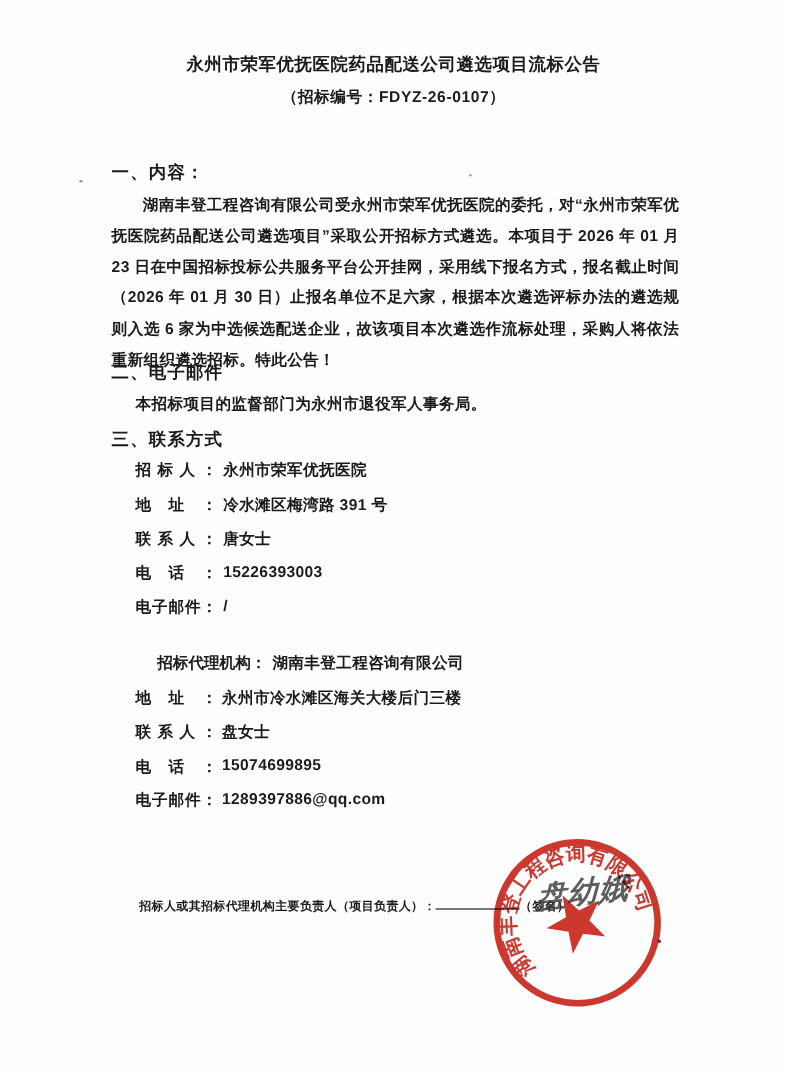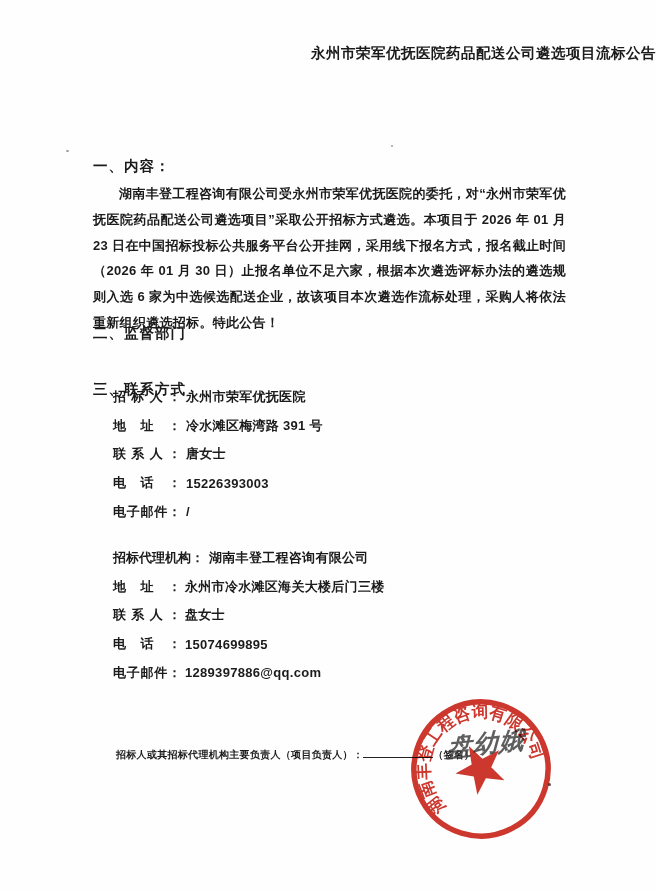--- a/index.html
+++ b/index.html
@@ -4,35 +4,35 @@
 <style>
   * { margin:0; padding:0; box-sizing:border-box; }
   html,body { background:#ffffff; }
   .page {
     position:relative; width:656px; height:891px; margin:0 auto;
     background:#fffefe; overflow:hidden;
     font-family:"Liberation Sans", sans-serif;
     color:#1b1b1b;
   }
   .centered { position:absolute; left:0; width:100%; text-align:center; }
-  .doc-title   { top:44px; font-size:14.5px; font-weight:700; letter-spacing:.5px;text-align:right; }
+  .doc-title   { top:44px; font-size:14.5px; font-weight:700; letter-spacing:.5px; }
   .doc-subtitle{ top:72px; font-size:13px;  font-weight:700; letter-spacing:.5px; }
 
   .sec { position:absolute; left:93px; width:473px; }
-  .sec-h { font-size:14.5px; font-weight:700; letter-spacing:1px;margin-top:23px; }
+  .sec-h { font-size:14.5px; font-weight:700; letter-spacing:1px; }
   .para {
     margin-top:5px; font-size:13px; font-weight:600; line-height:25.8px;
     text-align:justify; text-indent:2em; letter-spacing:.3px;
   }
   .body-line { margin-top:8px; padding-left:20px; font-size:13px; font-weight:600; letter-spacing:.3px; }
 
   .rows { position:absolute; left:113px; width:453px; }
-  .row  { height:28.6px; display:flex; align-items:center; font-size:13px; font-weight:600; }
+  .row  { height:28.6px; display:flex; font-size:13px; font-weight:600; }
   .lbl  { display:inline-block; width:68px; text-align:justify; text-align-last:justify; }
-  .lbl.wide { width:auto; text-align-last:auto; }
+  .lbl.wide { width:auto; text-align-last:auto;margin-left:18px; }
   .val  { margin-left:5px; letter-spacing:.3px; }
   .rows2 .val { margin-left:4px; }
   .rows2 .row-agency .val { margin-left:5px; }
 
   .sig { position:absolute; font-size:10px; font-weight:700; letter-spacing:.3px; white-space:nowrap; }
   .sig1 { left:116px; top:746px; }
   .sig2 { left:247px; top:800px; }
   .u-line { display:inline-block; border-bottom:1.6px solid #222; height:12px; vertical-align:baseline; }
   .u1 { width:70px; }
   .u2 { width:112px; }
@@ -52,28 +52,30 @@
   .speck.s1 { left:66px;  top:150px; width:3px; height:2px; background:#9a9a9a; }
   .speck.s2 { left:391px; top:145px; width:2px; height:2px; background:#9f9f9f; }
   .speck.s3 { left:548px; top:783px; width:3px; height:3px; background:#555; }
 </style>
 </head>
 <body>
 
 <div class="page">
 
   <div class="centered doc-title">永州市荣军优抚医院药品配送公司遴选项目流标公告</div>
+  <div class="centered doc-subtitle">（招标编号：FDYZ-26-0107）</div>
 
   <div class="sec" style="top:134px">
     <div class="sec-h">一、内容：</div>
     <div class="para">湖南丰登工程咨询有限公司受永州市荣军优抚医院的委托，对“永州市荣军优抚医院药品配送公司遴选项目”采取公开招标方式遴选。本项目于 2026 年 01 月 23 日在中国招标投标公共服务平台公开挂网，采用线下报名方式，报名截止时间（2026 年 01 月 30 日）止报名单位不足六家，根据本次遴选评标办法的遴选规则入选 6 家为中选候选配送企业，故该项目本次遴选作流标处理，采购人将依法重新组织遴选招标。特此公告！</div>
   </div>
 
   <div class="sec" style="top:301px">
-    <div class="sec-h">二、监督部门</div>
+    <div class="sec-h">二、电子邮件</div>
+    <div class="body-line">本招标项目的监督部门为永州市退役军人事务局。</div>
   </div>
 
   <div class="sec" style="top:357px">
     <div class="sec-h">三、联系方式</div>
   </div>
 
   <div class="rows rows1" style="top:383px">
     <div class="row">
       <span class="lbl">招标人：</span>
       <span class="val">永州市荣军优抚医院</span>

